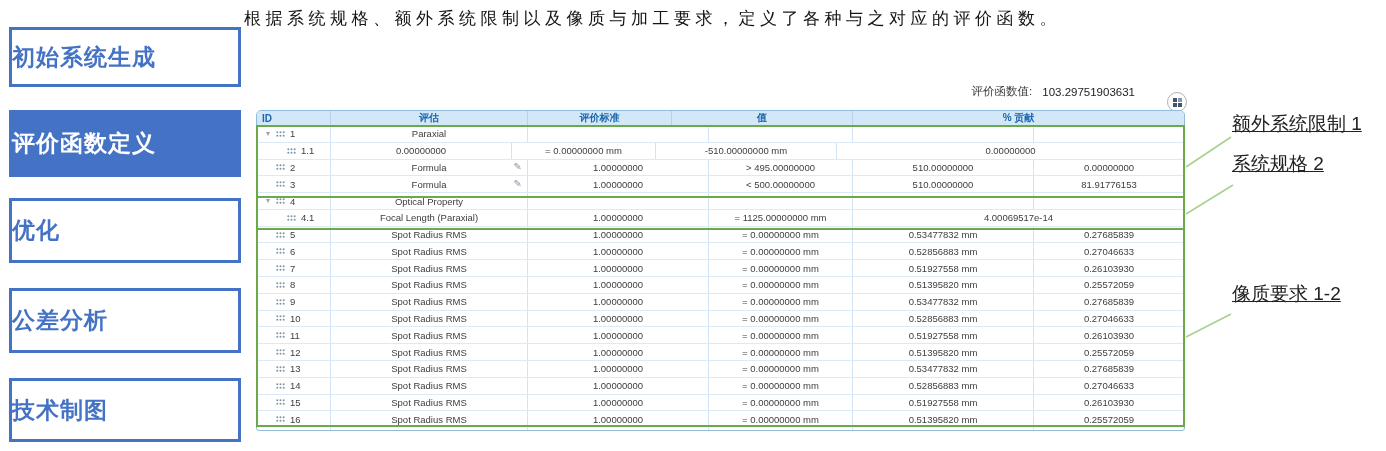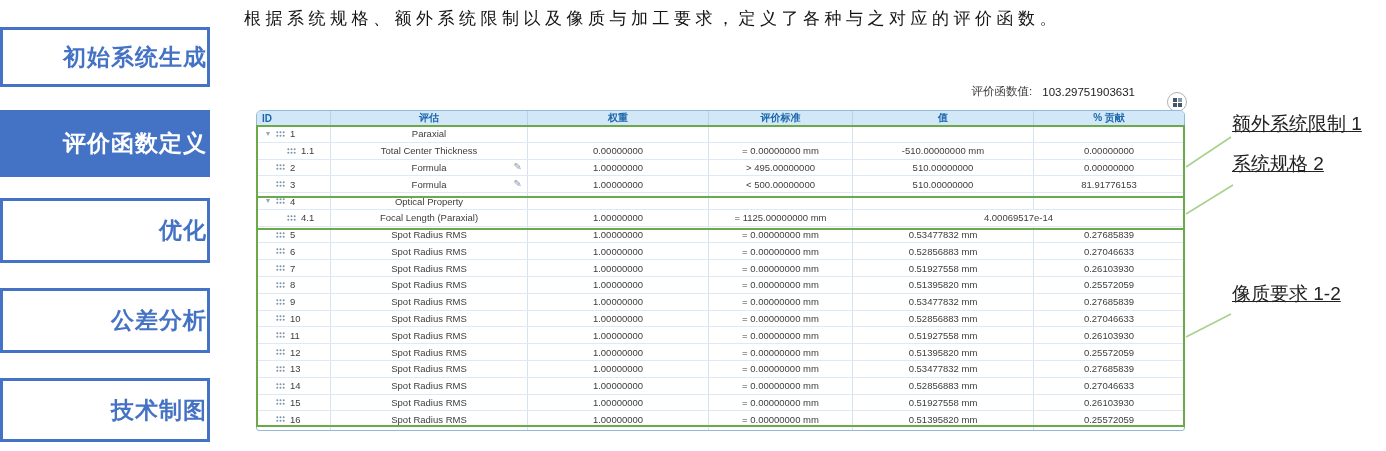--- a/index.html
+++ b/index.html
@@ -1,23 +1,23 @@
 <!DOCTYPE html>
 <html><head>
 <meta charset="utf-8">
 <style>
   * { margin:0; padding:0; box-sizing:border-box; }
   html,body { width:1386px; height:451px; background:#ffffff; overflow:hidden;
               font-family:"Liberation Sans","DejaVu Sans",sans-serif; }
   .stage { position:relative; width:1386px; height:451px; background:#fff; }
 
   
-  .flowbox { position:absolute; left:0; width:210px; background:#fff;
+  .flowbox { position:absolute; left:9px; width:232px; background:#fff;
              border:3px solid #4472C4; color:#4472C4; display:flex;
-             align-items:center; justify-content:flex-end; font-size:23px;
+             align-items:center; justify-content:flex-start; font-size:23px;
              font-weight:bold; letter-spacing:1px; cursor:default; }
   #fb1 { top:27px;  height:60px; }
   #fb2 { top:110px; height:67px; background:#4472C4; color:#fff; }
   #fb3 { top:198px; height:65px; }
   #fb4 { top:288px; height:65px; }
   #fb5 { top:378px; height:64px; }
 
   
   .intro { position:absolute; left:244px; top:7px; font-size:17px; color:#141414;
            letter-spacing:4.5px; white-space:nowrap; }
@@ -111,21 +111,20 @@
     <i></i>
       <i></i>
       <i></i>
       <i></i>
   </div>
 
   <div class="mf-table">
     <div class="thead">
       <div class="th c-id">ID</div>
       <div class="th c-eval">评估</div>
-      <div class="th c-weight">权重</div>
       <div class="th c-target">评价标准</div>
       <div class="th c-value">值</div>
       <div class="th c-contrib">% 贡献</div>
     </div>
     <div class="tbody">
 
         <div class="tr group">
           <div class="td c-id">
             <span class="arrow">▾</span>
             <span class="grip">
@@ -157,24 +156,20 @@
               <svg width="9" height="6" viewBox="0 0 9 6">
                 <circle cx="1.3" cy="1.3" r="1" fill="#7f95a6"></circle>
                 <circle cx="4.5" cy="1.3" r="1" fill="#7f95a6"></circle>
                 <circle cx="7.7" cy="1.3" r="1" fill="#7f95a6"></circle>
                 <circle cx="1.3" cy="4.7" r="1" fill="#7f95a6"></circle>
                 <circle cx="4.5" cy="4.7" r="1" fill="#7f95a6"></circle>
                 <circle cx="7.7" cy="4.7" r="1" fill="#7f95a6"></circle>
               </svg>
             </span>
             <span class="idnum">1.1</span>
-          </div>
-          <div class="td c-eval">
-            <span>Total Center Thickness</span>
-
           </div>
           <div class="td c-weight">0.00000000</div>
           <div class="td c-target">= 0.00000000 mm</div>
           <div class="td c-value">-510.00000000 mm</div>
           <div class="td c-contrib">0.00000000</div>
         </div>
 
         <div class="tr">
           <div class="td c-id">
             <span class="arrow" style="visibility: hidden;">▾</span>

